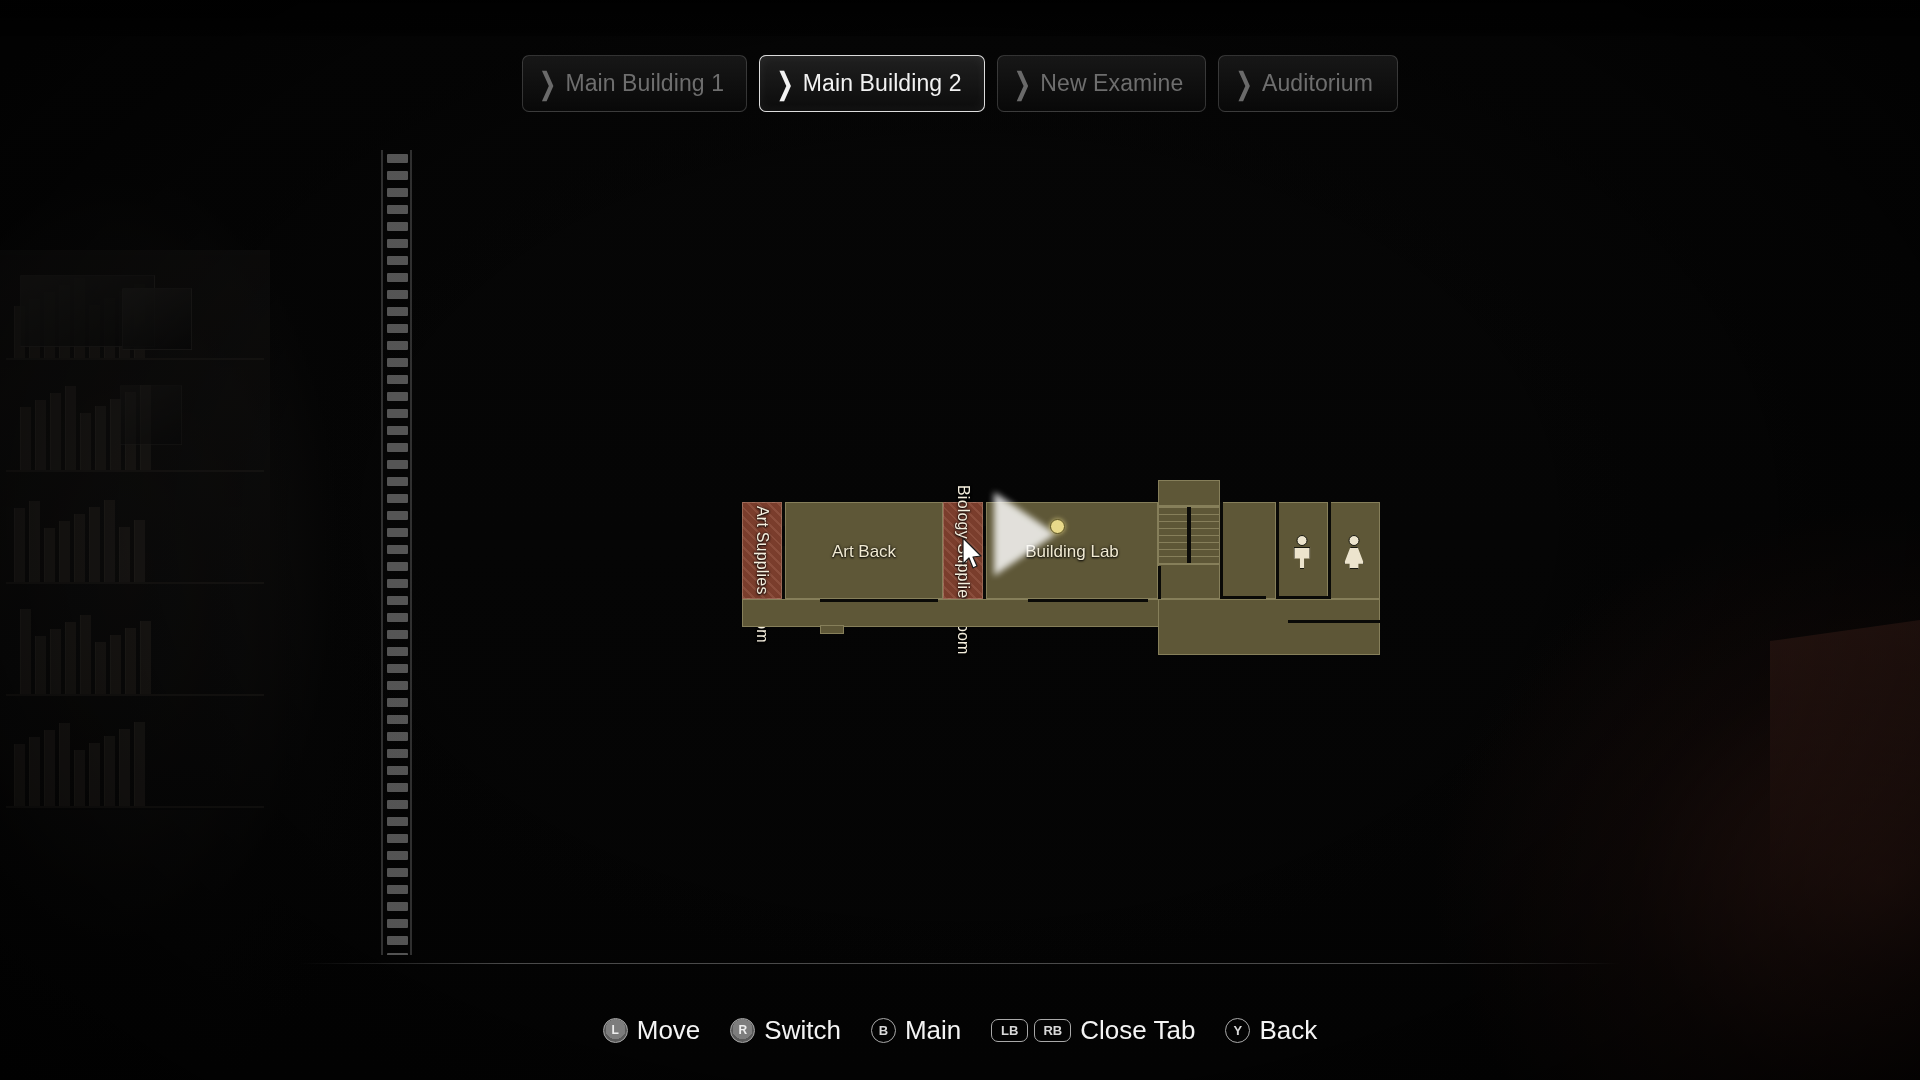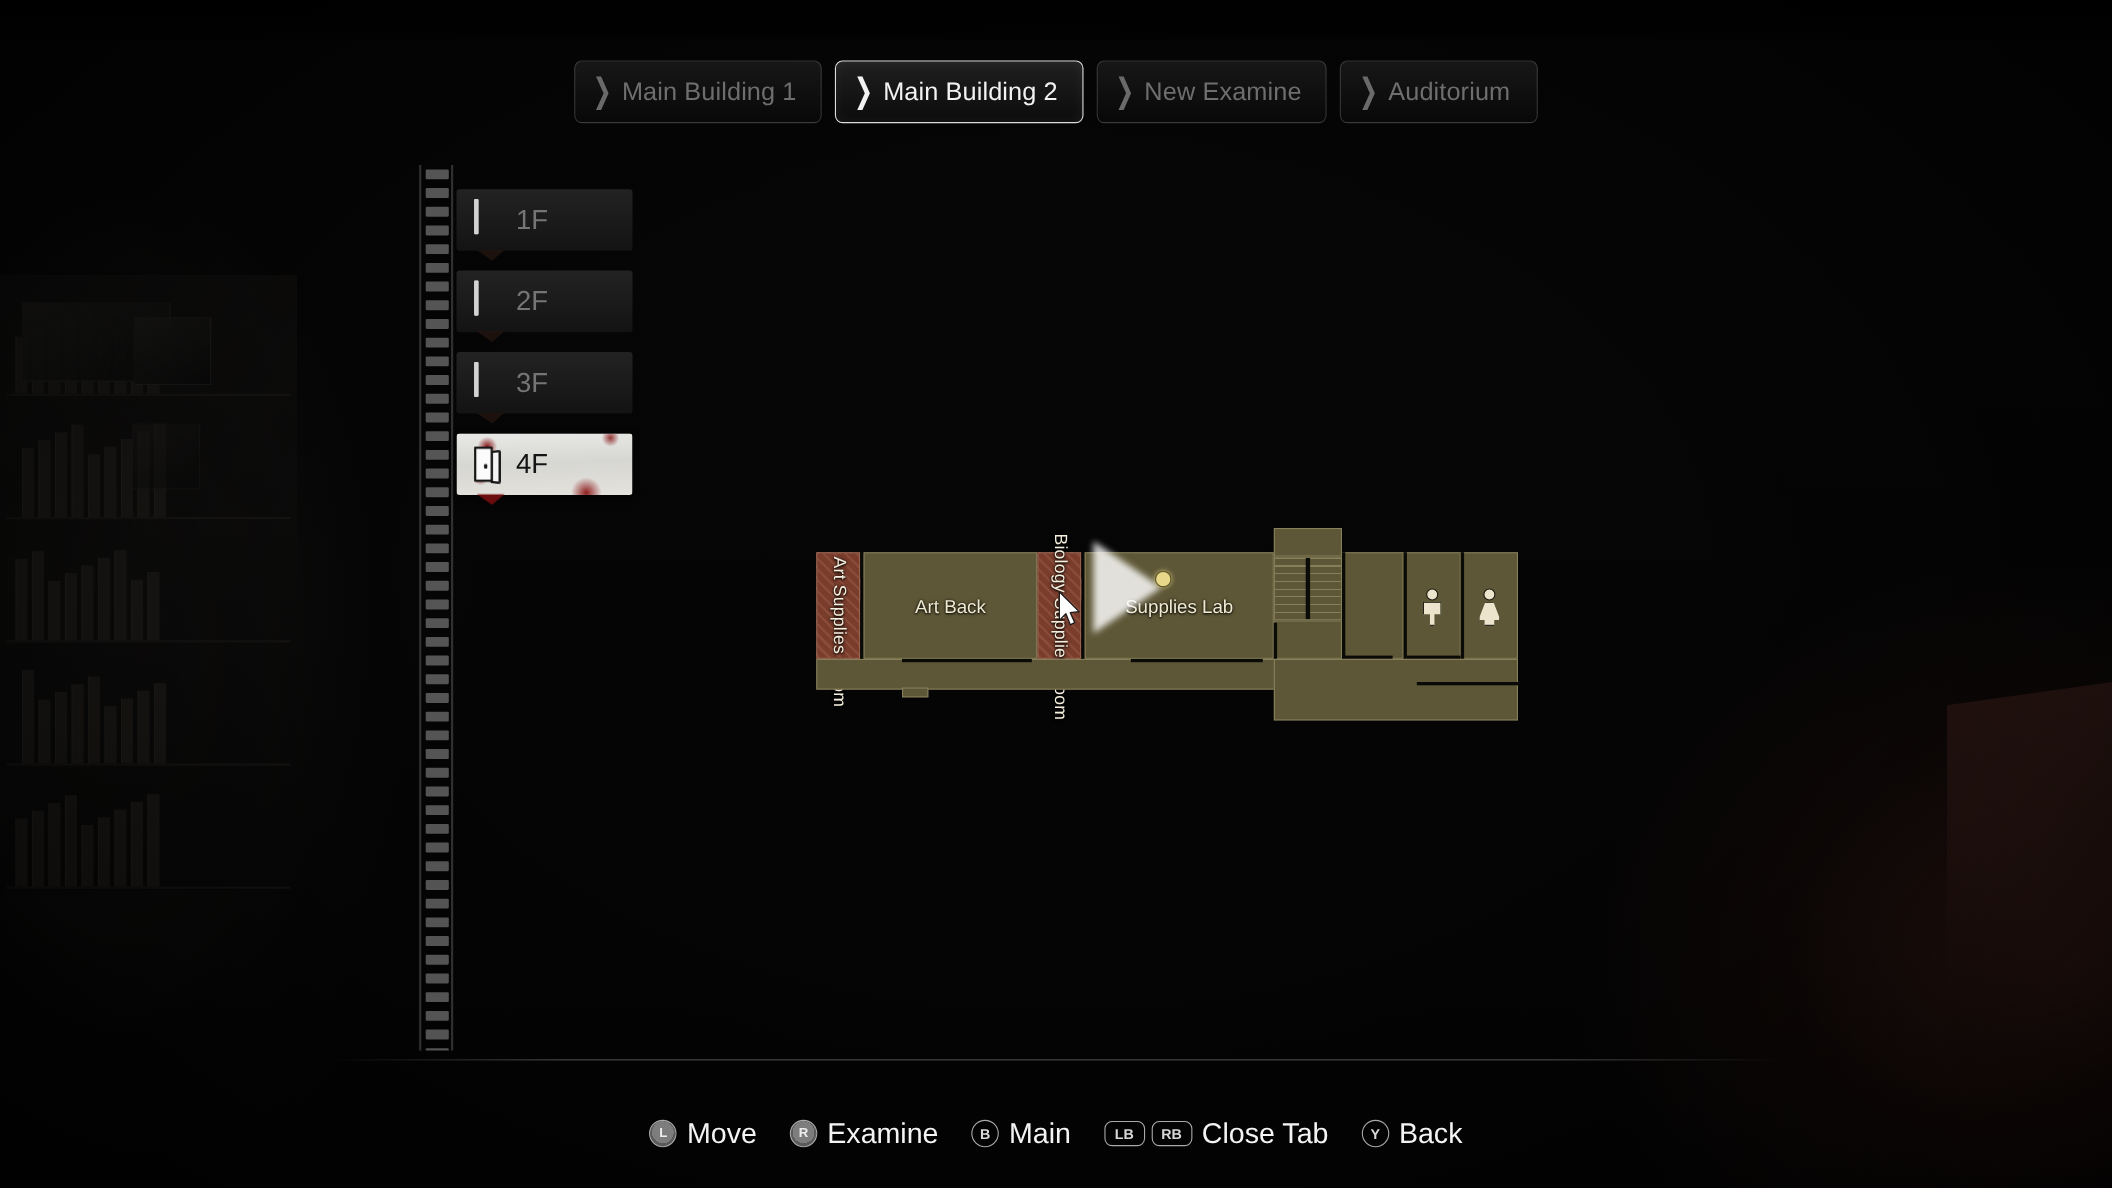--- a/index.html
+++ b/index.html
@@ -484,41 +484,20 @@
       <div class="notch" style="top: 684px;"></div>
       <div class="notch" style="top: 701px;"></div>
       <div class="notch" style="top: 718px;"></div>
       <div class="notch" style="top: 735px;"></div>
       <div class="notch" style="top: 752px;"></div>
       <div class="notch" style="top: 769px;"></div>
       <div class="notch" style="top: 786px;"></div>
       <div class="notch" style="top: 803px;"></div>
     </div>
 
-  <div class="floorlist">
-    <div class="floor-item">
-      <span class="door-ico"><span class="door-closed"></span></span>
-      <span>1F</span>
-    </div>
-    <div class="floor-item">
-      <span class="door-ico"><span class="door-closed"></span></span>
-      <span>2F</span>
-    </div>
-    <div class="floor-item">
-      <span class="door-ico"><span class="door-closed"></span></span>
-      <span>3F</span>
-    </div>
-    <div class="floor-item active">
-      <span class="door-ico door-open">
-        <span class="leaf"></span>
-          <span class="panel"></span>
-      </span>
-      <span>4F</span>
-    </div>
-  </div>
 
   <div class="map-wrap">
     <div class="map">
 
       <div class="supply" style="left:0px; top:22px; width:40px; height:97px;"></div>
       <div class="vlabel" style="left:20px; top:26px; transform:translateX(-50%); line-height:18px;">
         <span>Art Supplies Room</span>
       </div>
       <div class="wall" style="left:40px; top:22px; width:3px; height:24px;"></div>
       <div class="wall" style="left:40px; top:66px; width:3px; height:53px;"></div>
@@ -530,21 +509,21 @@
 
       <div class="supply" style="left:201px; top:22px; width:40px; height:97px;"></div>
       <div class="vlabel" style="left:221px; top:5px; transform:translateX(-50%); line-height:18px;">
         <span>Biology Supplies Room</span>
       </div>
       <div class="wall" style="left:241px; top:22px; width:3px; height:24px;"></div>
       <div class="wall" style="left:241px; top:66px; width:3px; height:53px;"></div>
 
       <div class="room" style="left:244px; top:22px; width:172px; height:97px;"></div>
       <div class="room-label" style="left:330px; top:62px; transform:translateX(-50%);">
-        <span>Supplies Lab</span>
+        <span>Building Lab</span>
       </div>
 
       <div class="room" style="left:416px; top:0px; width:62px; height:26px;"></div>
       <div class="stairs" style="left:416px; top:26px; width:62px; height:58px;">
         <div class="steps"></div>
         <div class="rail-line" style="left:28px; top:0px; width:4px; height:56px;"></div>
       </div>
       <div class="room" style="left:416px; top:84px; width:62px; height:35px;"></div>
       <div class="wall" style="left:416px; top:86px; width:3px; height:33px;"></div>
 
@@ -586,21 +565,21 @@
   <div class="footer-rule"></div>
   <div class="footer">
 
     <div class="prompt">
       <span class="btn-glyph btn-stick">L</span>
       <span class="lbl">Move</span>
     </div>
 
     <div class="prompt">
       <span class="btn-glyph btn-stick">R</span>
-      <span class="lbl">Examine</span>
+      <span class="lbl">Switch</span>
     </div>
 
     <div class="prompt">
       <span class="btn-glyph btn-round">B</span>
       <span class="lbl">Main</span>
     </div>
 
     <div class="prompt">
       <span class="shoulder-pair">
         <span class="btn-glyph btn-shoulder">LB</span>

